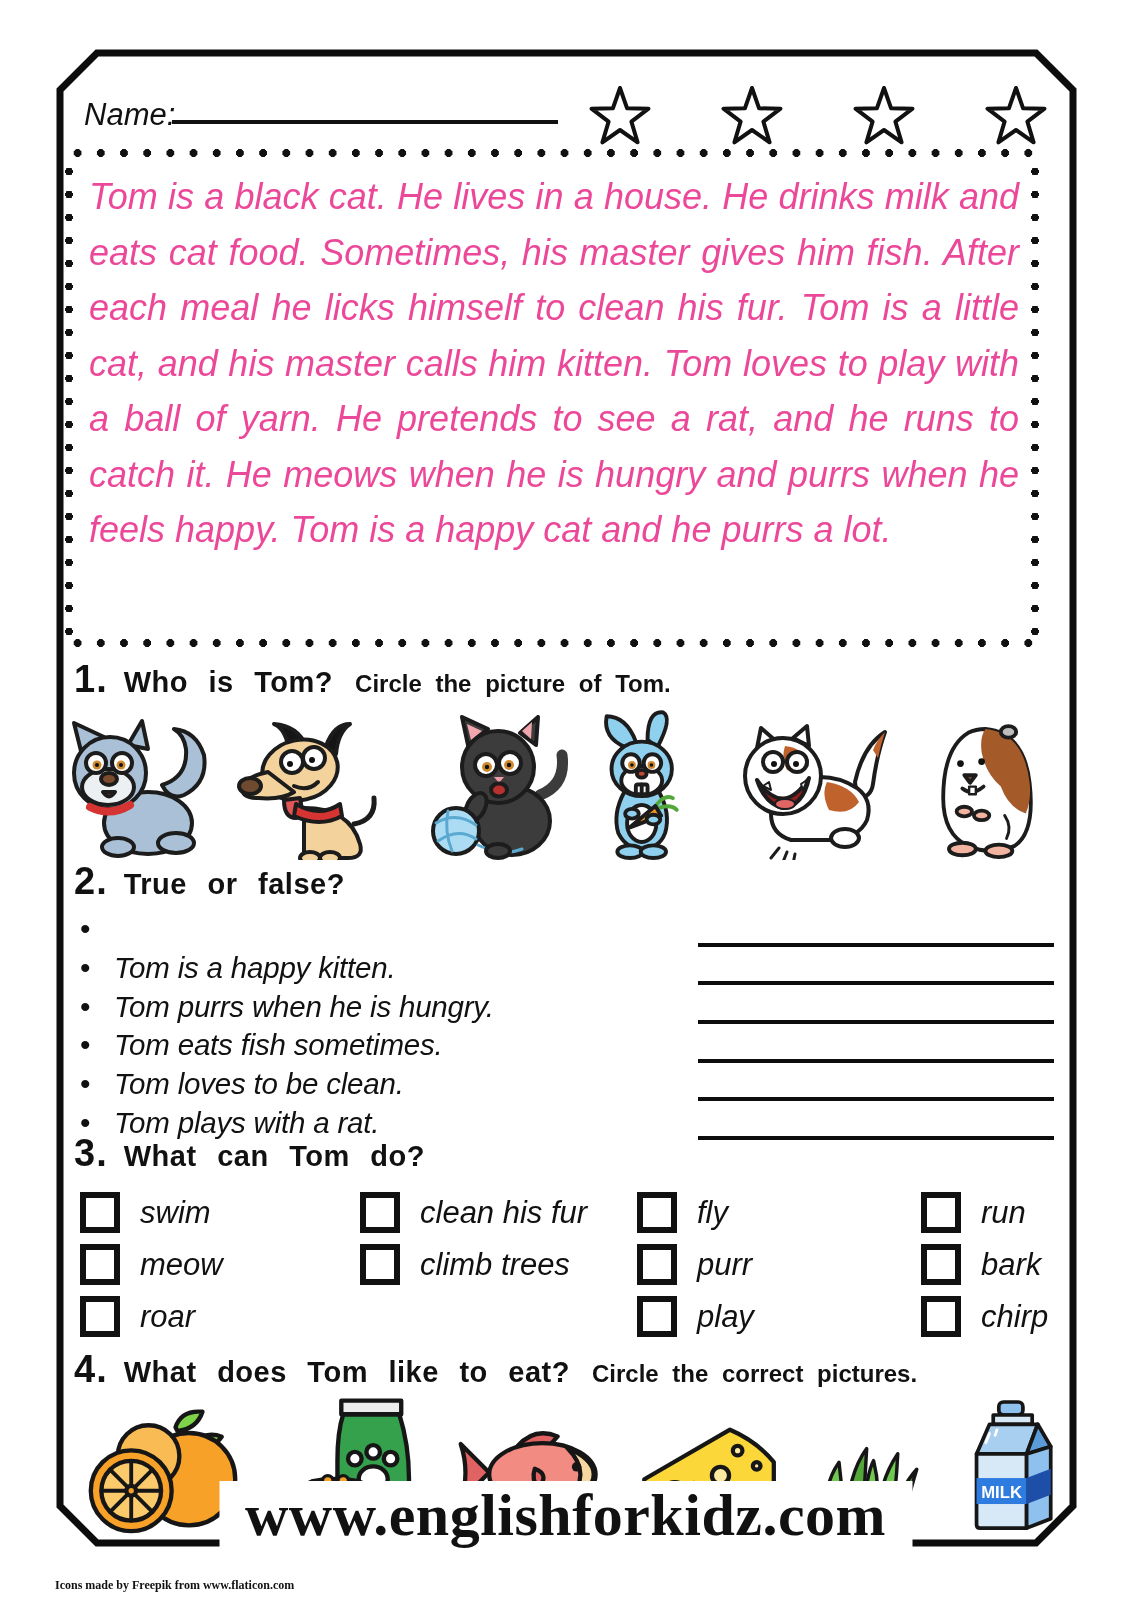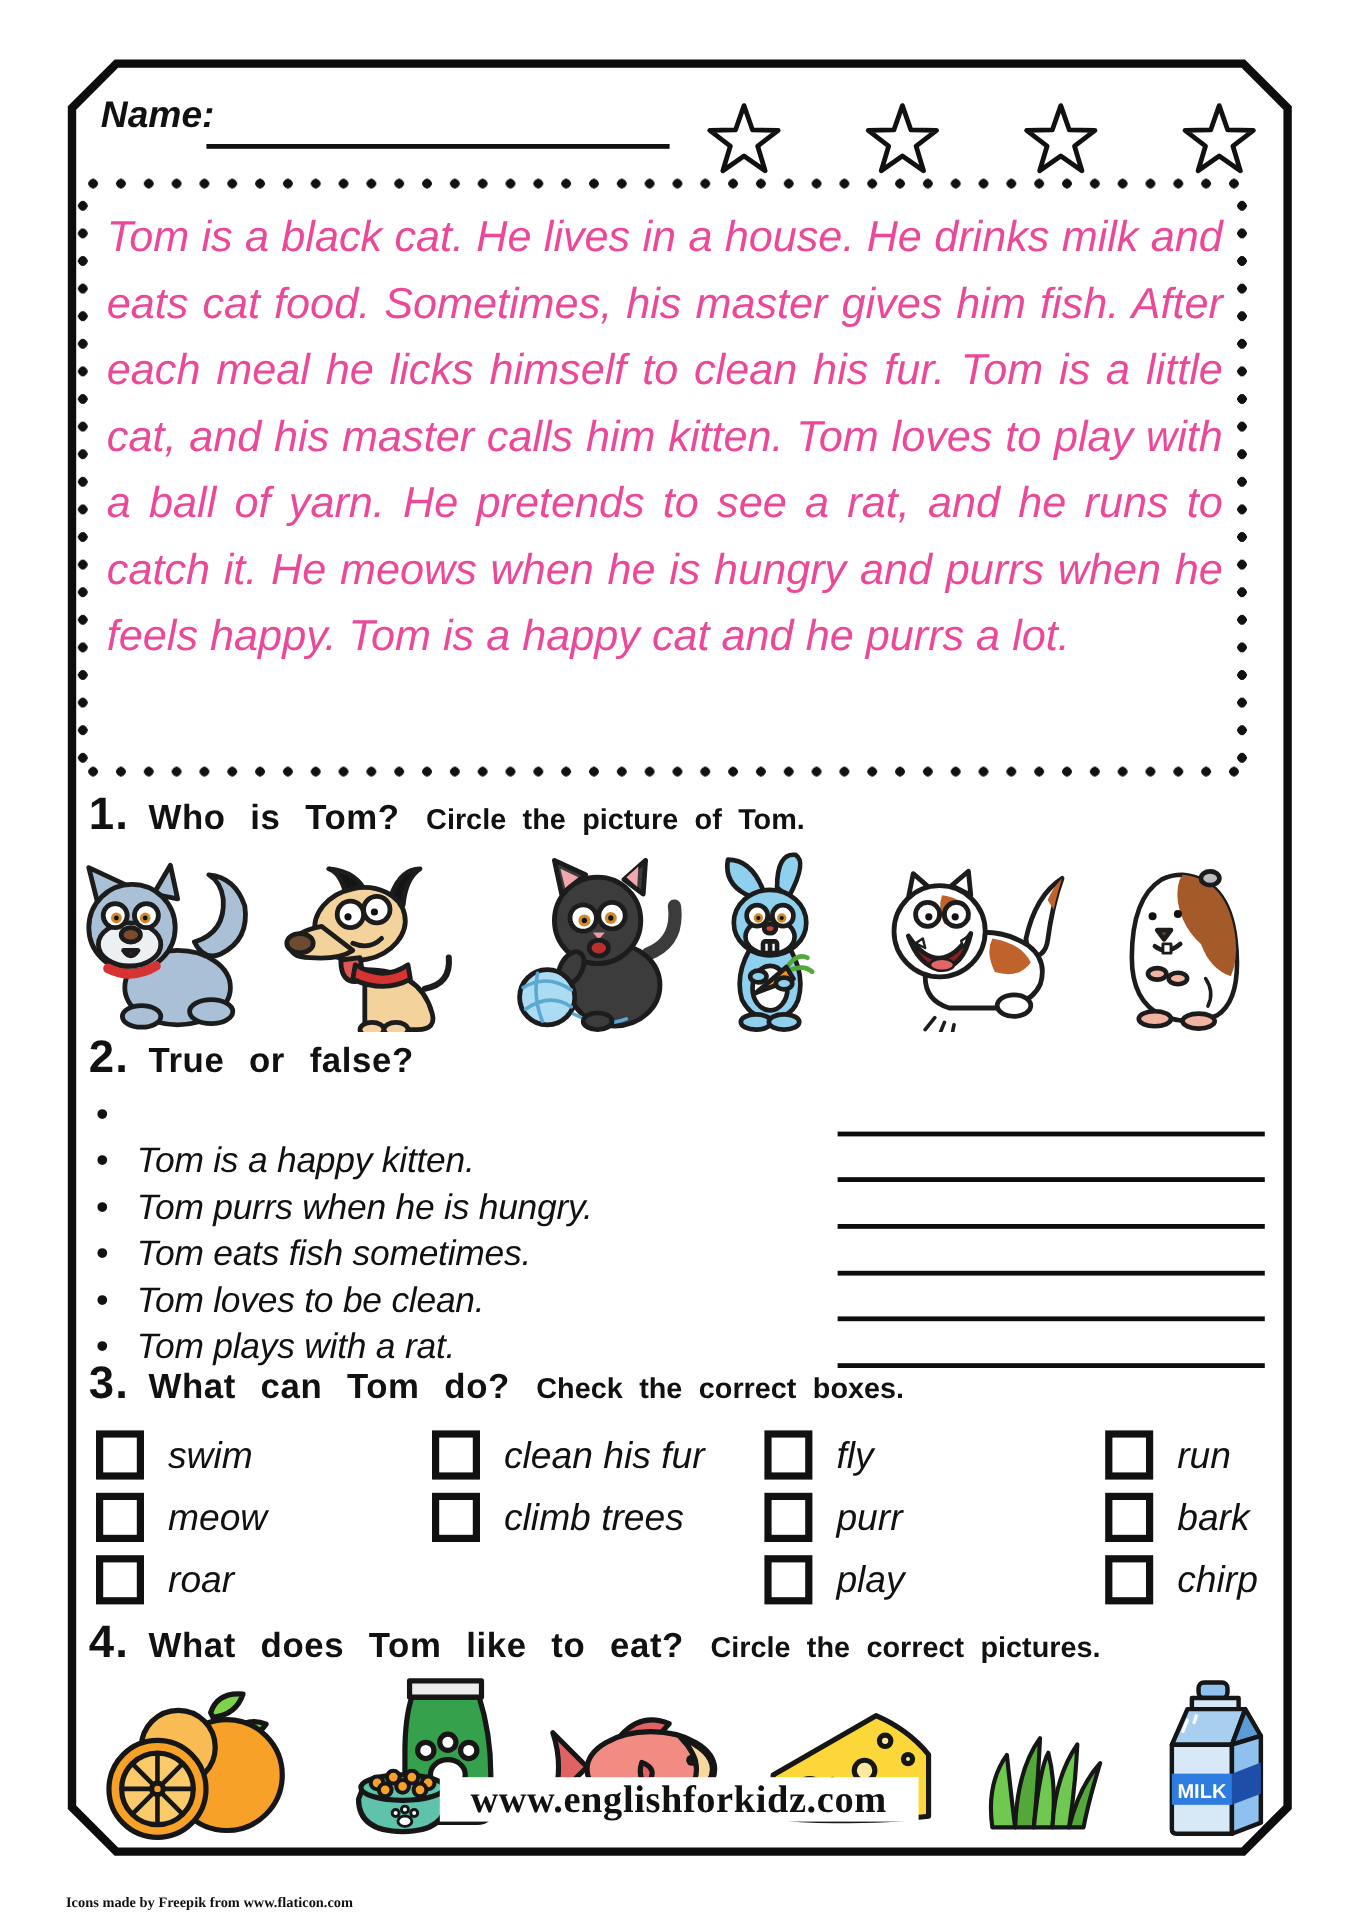--- a/index.html
+++ b/index.html
@@ -3,21 +3,21 @@
 <meta charset="utf-8">
 <style>
   * { margin:0; padding:0; box-sizing:border-box; }
   html,body { background:#fff; }
   .sheet {
     position:relative; width:1131px; height:1600px; background:#fff;
     font-family:"Liberation Sans", sans-serif; color:#111; overflow:hidden;
   }
   .frame-svg { position:absolute; inset:0; z-index:1; }
 
-  .name-label { position:absolute; left:84px; top:78px; font-size:31px; font-style:italic; font-weight:700; z-index:2; }
+  .name-label { position:absolute; left:84px; top:97px; font-size:31px; font-style:italic; font-weight:400; z-index:2; }
   .name-line { position:absolute; left:172px; top:90px; width:386px; height:34px; border-bottom:4px solid #111; z-index:2; }
   .stars { position:absolute; left:588px; top:84px; display:flex; gap:68px; z-index:2; }
 
   .dotted-box { position:absolute; left:64px; top:148px; width:976px; height:500px; z-index:2; }
   .dots-h, .dots-v { position:absolute; }
   .dots-h { left:0; right:0; height:10px;
     background:radial-gradient(circle 4px at 50% 50%, #111 97%, transparent 100%) 2px 0 / 23.2px 10px repeat-x; }
   .dots-top { top:0; } .dots-bottom { bottom:0; }
   .dots-v { top:12px; bottom:12px; width:10px;
     background:radial-gradient(circle 4px at 50% 50%, #111 97%, transparent 100%) 0 0 / 10px 23px repeat-y; }
@@ -50,21 +50,21 @@
   .check-label{ font-style:italic; font-size:31px; white-space:nowrap; }
 
   #q4-head { left:74px; top:1348px; }
   .foods { position:absolute; left:78px; top:1394px; width:982px; height:142px;
     display:flex; justify-content:space-between; align-items:flex-end; z-index:2; }
   .food-fish  { margin-bottom:16px; }
   .food-cheese{ margin-bottom:12px; }
   .food-grass { margin-bottom:8px; }
 
   .site { position:absolute; top:1481px; left:50%; transform:translateX(-50%); background:#fff;
-    padding:0 26px; font-family:"Liberation Serif", serif; font-weight:bold; font-size:32px;
+    padding:0 26px; font-family:"Liberation Serif", serif; font-weight:bold; font-size:60px;
     letter-spacing:0.5px; z-index:5; white-space:nowrap; }
   .attribution { position:absolute; left:55px; top:1578px; font-family:"Liberation Serif", serif;
     font-weight:bold; font-size:12px; z-index:2; }
 </style>
 </head>
 <body>
 
 <div class="sheet">
 
   <svg class="frame-svg" width="1131" height="1600" viewBox="0 0 1131 1600">
@@ -266,21 +266,20 @@
     <div class="tf-row">
       <span class="bullet">•</span>
       <span class="tf-text">Tom plays with a rat.</span>
       <div class="answer-line"></div>
     </div>
   </div>
 
   <div class="q-head" id="q3-head">
     <span class="q-num">3.</span>
     <span class="q-title">What can Tom do?</span>
-    <span class="q-instr">Check the correct boxes.</span>
   </div>
   <div class="check-grid">
     <div class="check-col col-0">
       <div class="check-row">
         <div class="checkbox"></div>
         <span class="check-label">swim</span>
       </div>
       <div class="check-row">
         <div class="checkbox"></div>
         <span class="check-label">meow</span>

